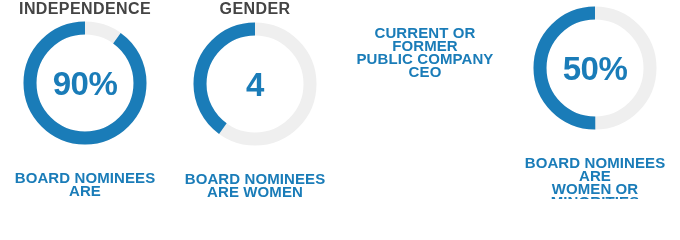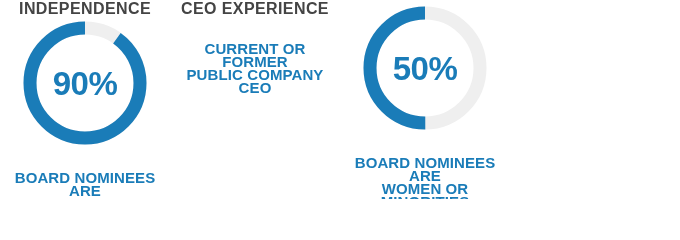--- a/index.html
+++ b/index.html
@@ -87,23 +87,34 @@
       <svg viewBox="0 0 124 124">
         <circle class="donut-track" cx="62" cy="62" r="55" fill="none" stroke="#efefef" stroke-width="13"></circle>
         <circle class="donut-arc" cx="62" cy="62" r="55" fill="none" stroke="#1a7cb8" stroke-width="13" transform="scale(-1,1) translate(-124,0) rotate(-90 62 62)" stroke-dasharray="311.01767270538954 34.55751918948772" stroke-dashoffset="0"></circle>
       </svg>
       <div class="donut-value">90%</div>
     </div>
     <div class="stat-caption">BOARD NOMINEES ARE
 INDEPENDENT</div>
   </div>
 
+  <div class="stat-card">
+    <div class="stat-title">GENDER</div>
+    <div class="donut-wrap">
+      <svg viewBox="0 0 124 124">
+        <circle class="donut-track" cx="62" cy="62" r="55" fill="none" stroke="#efefef" stroke-width="13"></circle>
+        <circle class="donut-arc" cx="62" cy="62" r="55" fill="none" stroke="#1a7cb8" stroke-width="13" transform="scale(-1,1) translate(-124,0) rotate(-90 62 62)" stroke-dasharray="138.2300767579509 207.34511513692635" stroke-dashoffset="0"></circle>
+      </svg>
+      <div class="donut-value">4</div>
+    </div>
+    <div class="stat-caption">BOARD NOMINEES
+ARE WOMEN</div>
+  </div>
 
   <div class="stat-card">
-    <div class="stat-title">CEO EXPERIENCE</div>
     <div class="stat-caption">CURRENT OR FORMER
 PUBLIC COMPANY CEO</div>
   </div>
 
   <div class="stat-card">
     <div class="donut-wrap">
       <svg viewBox="0 0 124 124">
         <circle class="donut-track" cx="62" cy="62" r="55" fill="none" stroke="#efefef" stroke-width="13"></circle>
         <circle class="donut-arc" cx="62" cy="62" r="55" fill="none" stroke="#1a7cb8" stroke-width="13" transform="scale(-1,1) translate(-124,0) rotate(-90 62 62)" stroke-dasharray="172.78759594743863 172.78759594743863" stroke-dashoffset="0"></circle>
       </svg>

